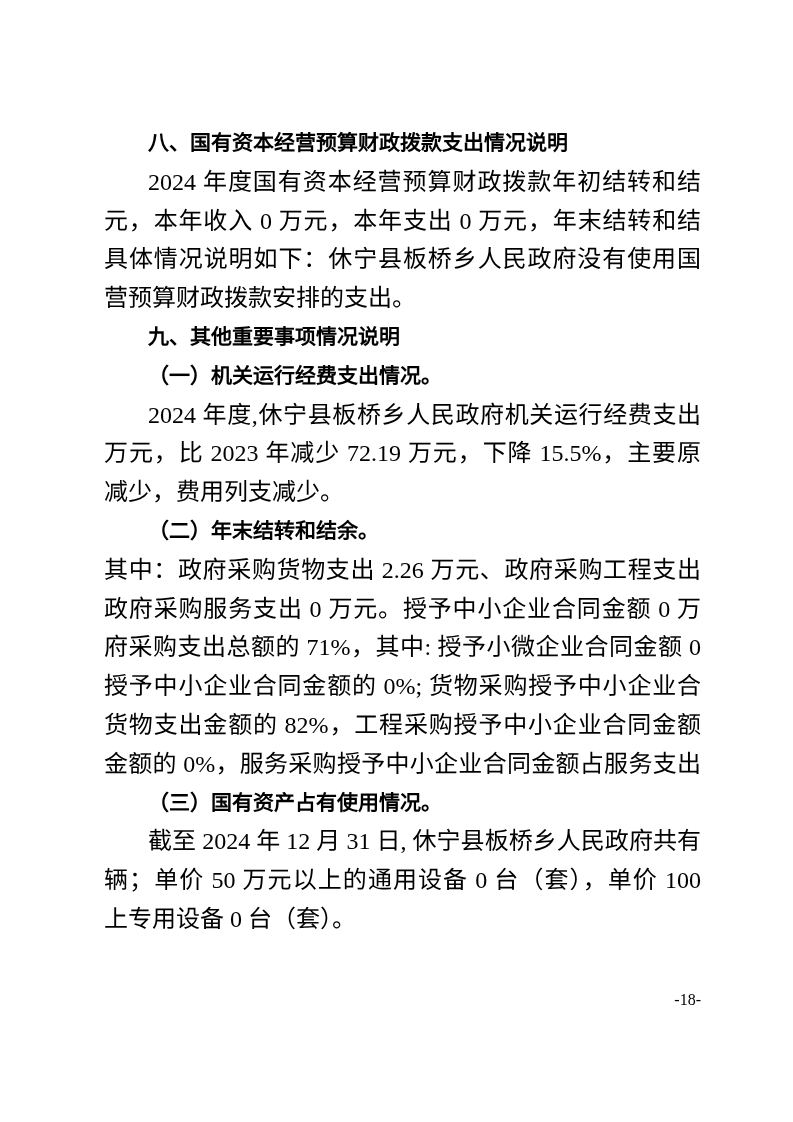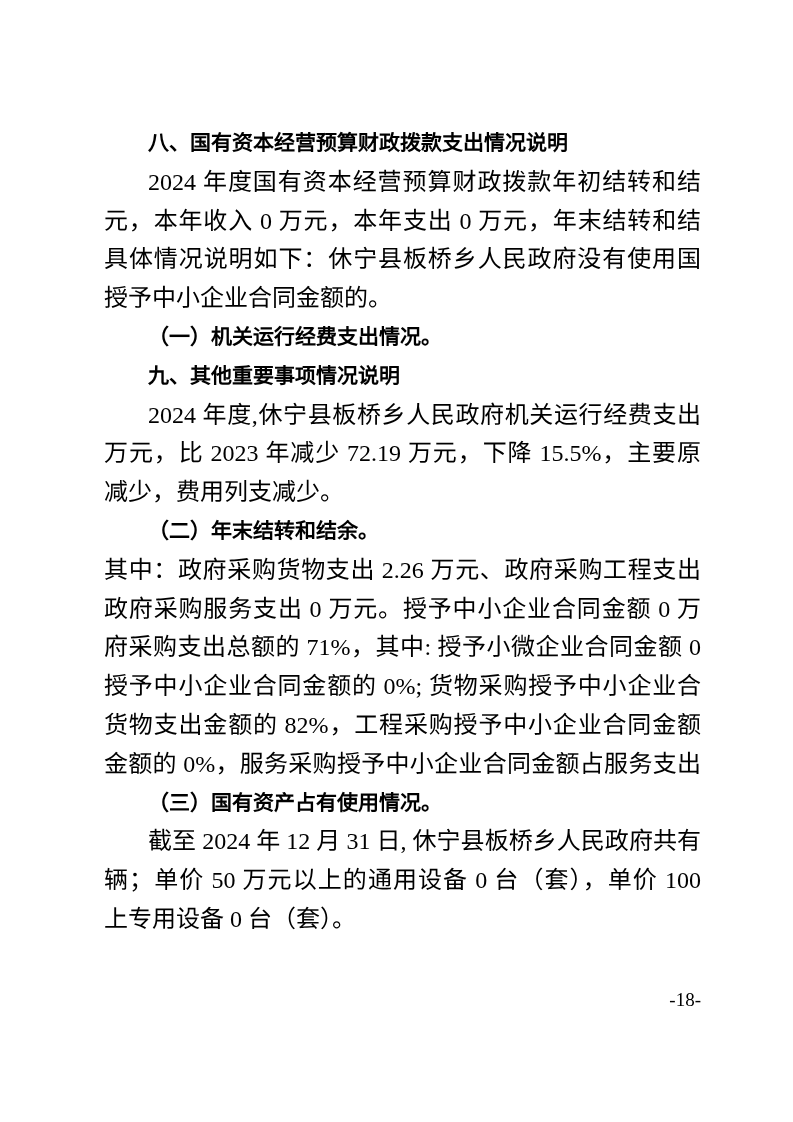--- a/index.html
+++ b/index.html
@@ -39,38 +39,38 @@
     font-weight: bold;
     font-size: 21px;
     padding-left: 44px;
   }
   .page-number {
     position: absolute;
     left: 104px;
     top: 986px;
     width: 597px;
     text-align: right;
-    font-size: 19px;
+    font-size: 16px;
     line-height: 28px;
     font-family: "Liberation Serif", "DejaVu Serif", serif;
     color: #000000;
   }
 </style>
 </head>
 <body>
 
 <div class="page">
   <div class="content" id="doc-content">
       <div class="line heading-line">八、国有资本经营预算财政拨款支出情况说明</div>
       <div class="line body-line first-line">2024 年度国有资本经营预算财政拨款年初结转和结余 0 万</div>
       <div class="line body-line">元，本年收入 0 万元，本年支出 0 万元，年末结转和结余 0 万元。</div>
       <div class="line body-line">具体情况说明如下：休宁县板桥乡人民政府没有使用国有资本经</div>
-      <div class="line body-line last-line">授予中小企业合同金额的。</div>
+      <div class="line body-line last-line">营预算财政拨款安排的支出。</div>
+      <div class="line heading-line">九、其他重要事项情况说明</div>
       <div class="line subheading-line">（一）机关运行经费支出情况。</div>
-      <div class="line heading-line">九、其他重要事项情况说明</div>
       <div class="line body-line first-line">2024 年度,休宁县板桥乡人民政府机关运行经费支出 511.78</div>
       <div class="line body-line">万元，比 2023 年减少 72.19 万元，下降 15.5%，主要原因是人员</div>
       <div class="line body-line last-line">减少，费用列支减少。</div>
       <div class="line subheading-line">（二）年末结转和结余。</div>
       <div class="line body-line">其中：政府采购货物支出 2.26 万元、政府采购工程支出 0 万元、</div>
       <div class="line body-line">政府采购服务支出 0 万元。授予中小企业合同金额 0 万元，占政</div>
       <div class="line body-line">府采购支出总额的 71%，其中: 授予小微企业合同金额 0 万元，占</div>
       <div class="line body-line">授予中小企业合同金额的 0%; 货物采购授予中小企业合同金额占</div>
       <div class="line body-line">货物支出金额的 82%，工程采购授予中小企业合同金额占工程支出</div>
       <div class="line body-line last-line">金额的 0%，服务采购授予中小企业合同金额占服务支出金额 0%。</div>

